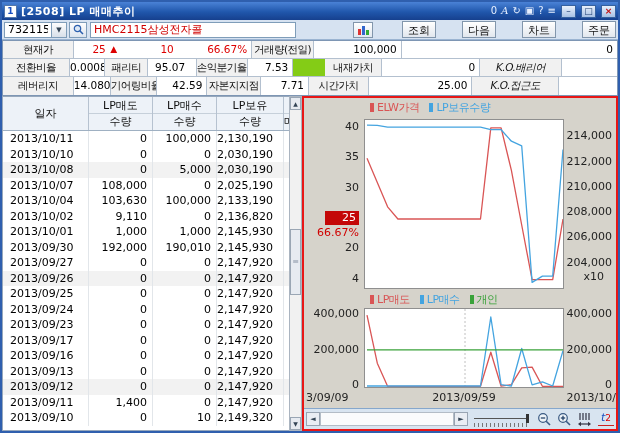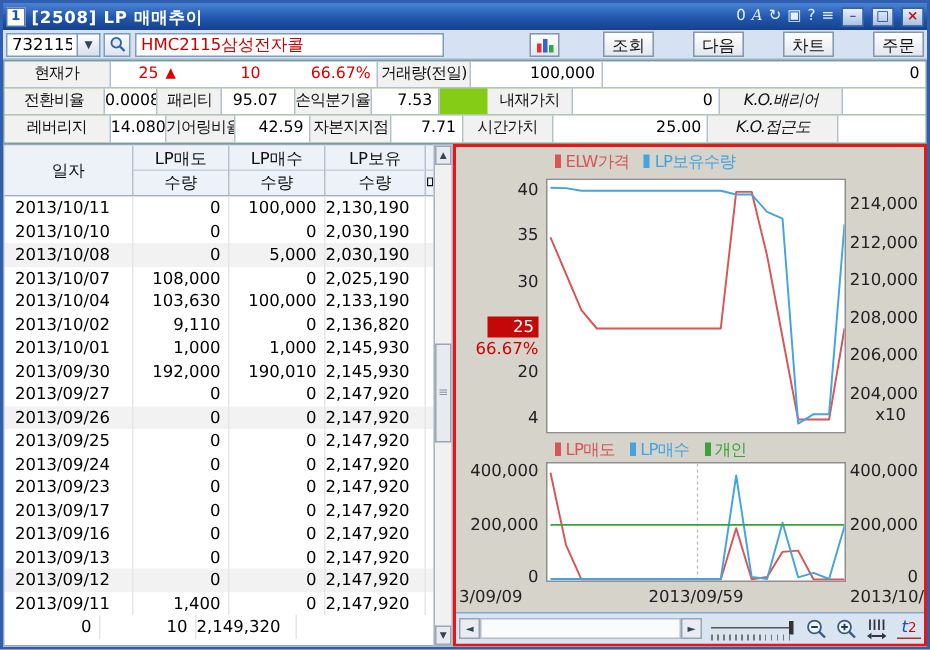--- a/index.html
+++ b/index.html
@@ -315,20 +315,21 @@
             <div class="tc tc2">0</div>
             <div class="tc tc3">2,147,920</div>
           </div>
           <div class="trow">
             <div class="tc tc0">2013/09/11</div>
             <div class="tc tc1">1,400</div>
             <div class="tc tc2">0</div>
             <div class="tc tc3">2,147,920</div>
           </div>
           <div class="trow">
+            <div class="tc tc0">2013/09/10</div>
             <div class="tc tc1">0</div>
             <div class="tc tc2">10</div>
             <div class="tc tc3">2,149,320</div>
           </div>
         </div>
     </div>
 
     <div class="vscroll">
       <div class="vs-btn vs-up">▲</div>
       <div class="vs-thumb">≡</div>

